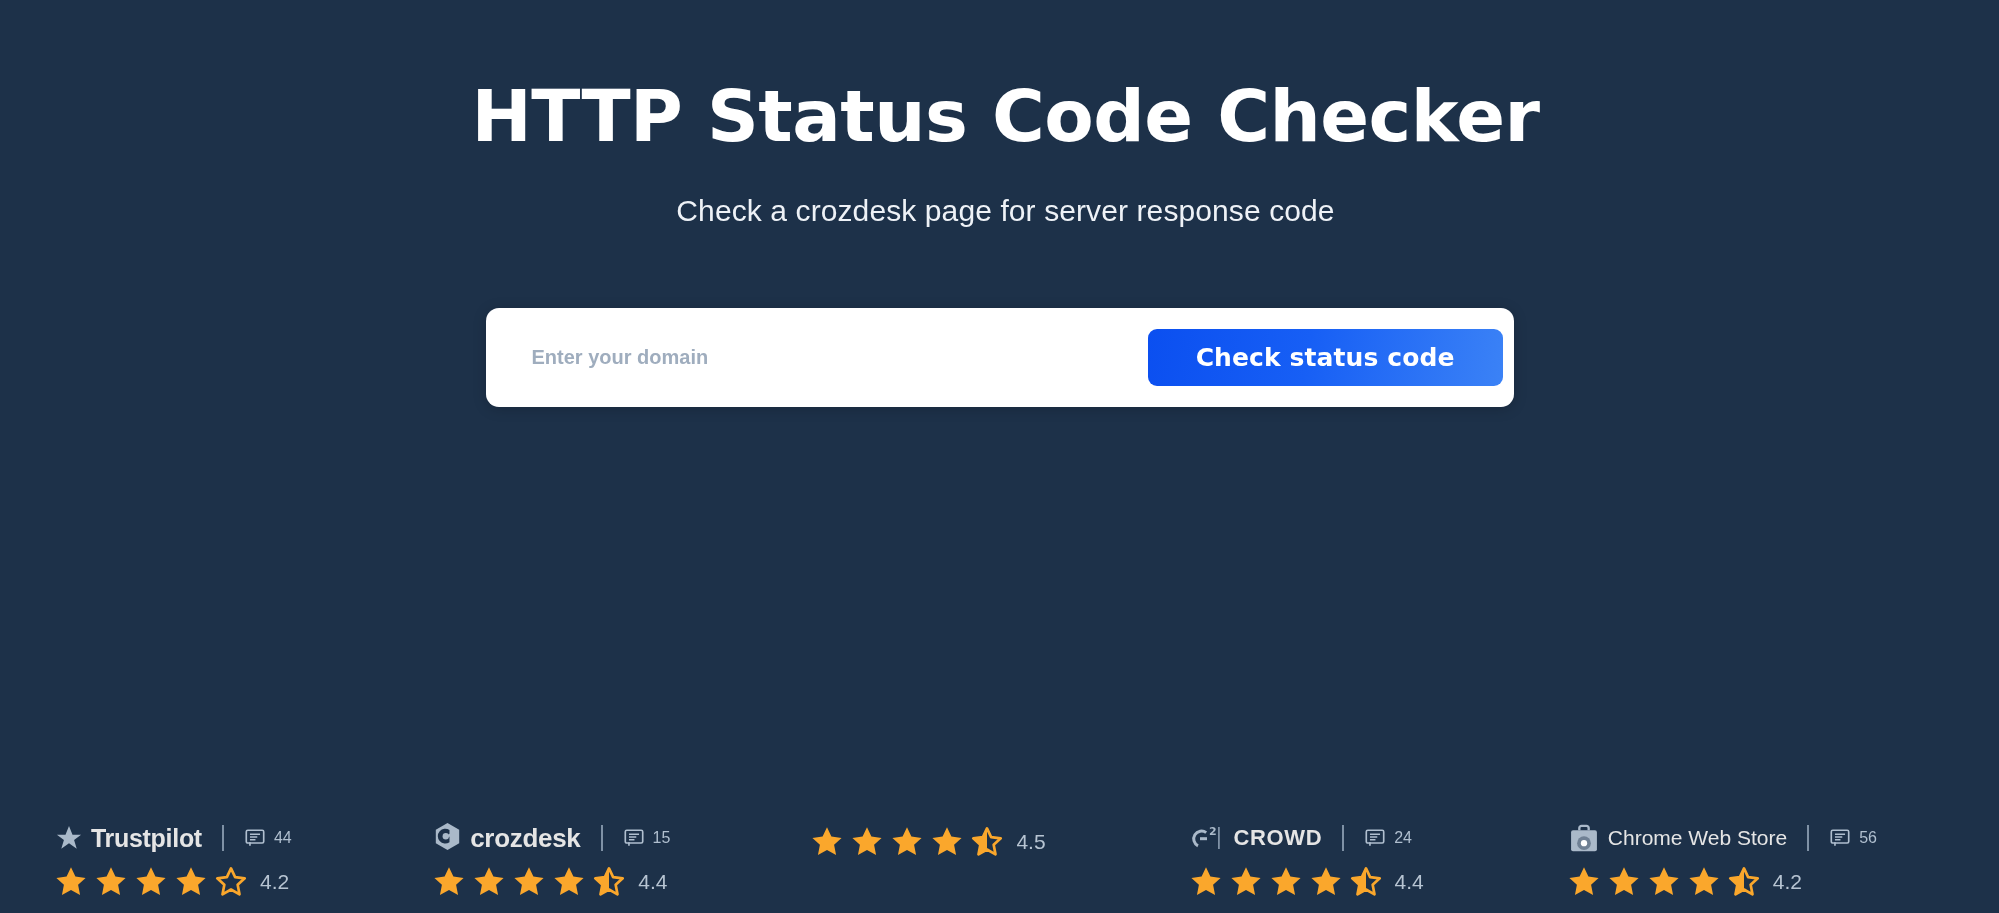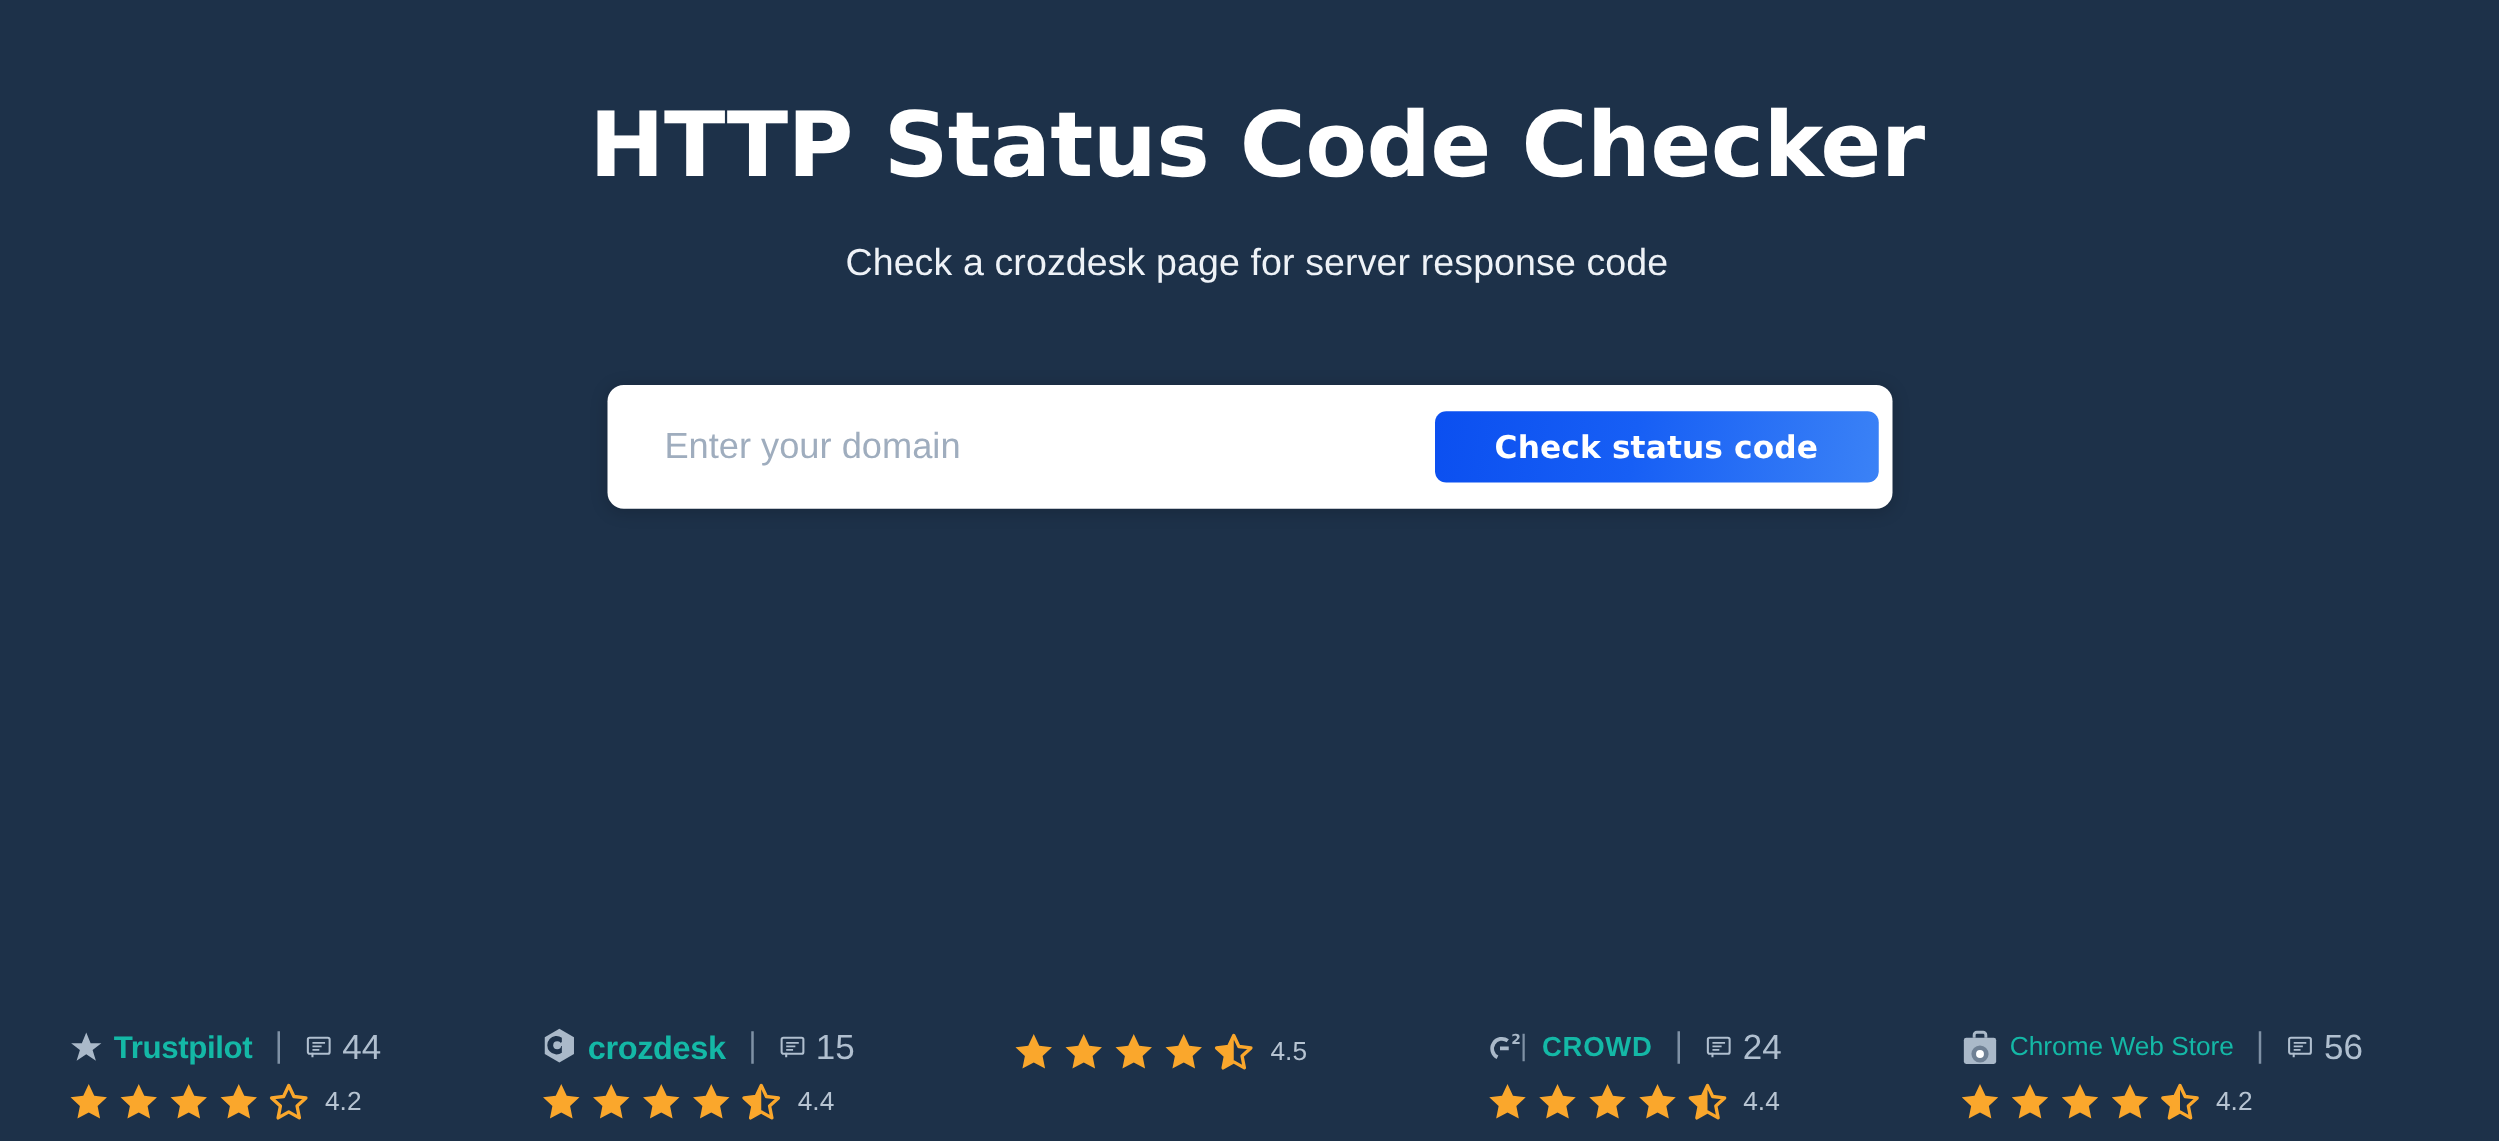--- a/index.html
+++ b/index.html
@@ -53,22 +53,23 @@
     padding:11px;
     box-shadow:0 2px 14px rgba(0,0,0,0.18);
   }
   .search-input {
     flex:1;
     border:none; outline:none;
     background:transparent;
     height:100%;
     padding-left:35px;
     font-family:"Liberation Sans", sans-serif;
-    font-size:29px;
+    font-size:20px;
     color:#b91c1c;
+    font-weight:bold;
   }
   .search-input::placeholder { color:#9fadbe; }
   .check-btn {
     flex:none;
     height:57px;
     padding:0 48px;
     border:none;
     border-radius:9px;
     background:linear-gradient(100deg,#0b4ff0 0%,#175ff5 45%,#3b82f6 100%);
     color:#ffffff;
@@ -95,42 +96,42 @@
     gap:9px;
     height:40px;
   }
   .badge-logo {
     display:flex;
     align-items:center;
     gap:7px;
     color:#aab9c9;
   }
   .badge-logo-text {
-    color:#14b8a6;
+    color:#e5e5e5;
     font-size:25px;
     font-weight:700;
     letter-spacing:-0.3px;
     white-space:nowrap;
   }
   .badge-logo-text.light { font-weight:400; font-size:21px; letter-spacing:0; }
   .badge-logo-text.cond {
     font-family:"Liberation Sans Narrow","Liberation Sans",sans-serif;
     font-size:22px; letter-spacing:0.6px;
   }
   .badge-logo-text.lower { text-transform:lowercase; font-weight:700; font-size:26px; }
   .divider {
     width:2px; height:26px;
     background:#7f91a5;
     margin:0 11px;
     flex:none;
   }
   .reviews {
     display:flex; align-items:center; gap:8px;
     color:#b0bfcf;
-    font-size:28px;
+    font-size:16px;
   }
   .stars-row {
     display:flex; align-items:center; gap:6px;
     margin-top:7px;
   }
   .rating-val {
     margin-left:6px;
     color:#b7c4d2;
     font-size:21px;
   }

